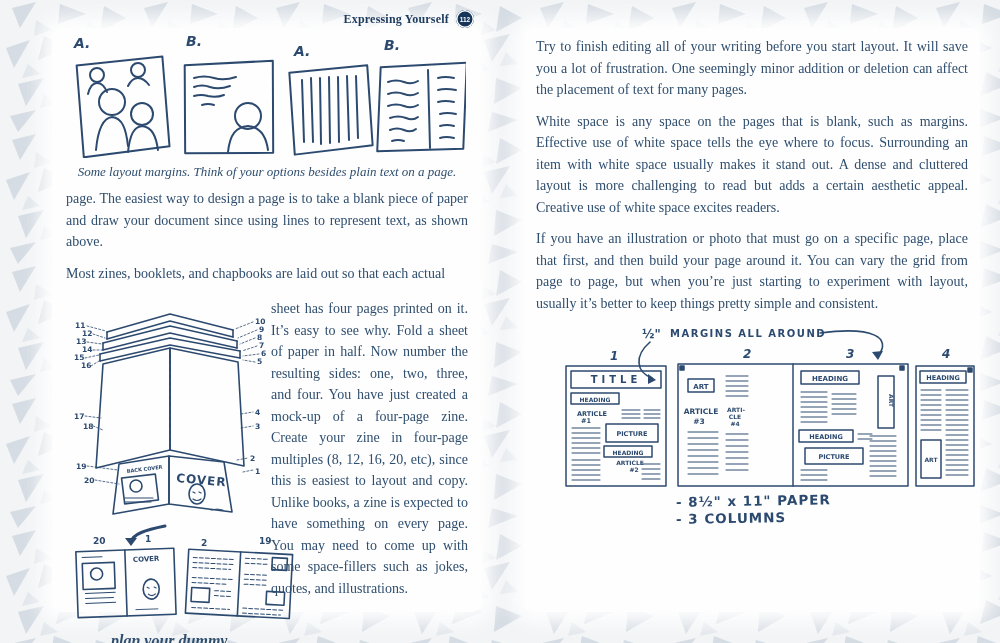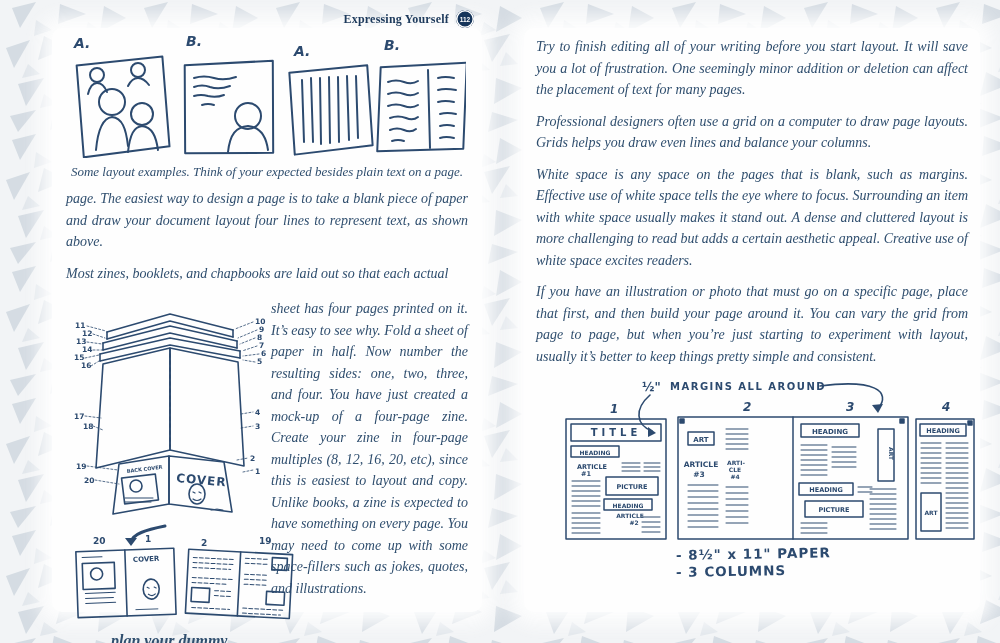--- a/index.html
+++ b/index.html
@@ -11,21 +11,21 @@
   .page-left{left:52px;top:28px;width:430px;height:584px;padding:6px 14px;box-sizing:border-box;}
   .page-right{left:524px;top:28px;width:456px;height:584px;padding:8px 12px;box-sizing:border-box;}
   .header{position:absolute;top:9px;z-index:2;display:flex;align-items:center;gap:7px;height:20px;}
   .header-left{left:300px;width:174px;justify-content:flex-end;}
   .header-right{left:520px;}
   .running-head{font-size:12px;font-weight:bold;color:#1d3a5c;letter-spacing:.2px;}
   .running-head.italic{font-style:italic;font-weight:bold;font-size:11px;}
   .badge{width:18px;height:18px;border-radius:50%;background:#16355a;color:#fff;flex:0 0 auto;
          display:flex;align-items:center;justify-content:center;font-family:"Liberation Sans",sans-serif;
          font-size:6.5px;font-weight:bold;box-shadow:inset 0 0 0 1.5px #fff,inset 0 0 0 3px #16355a;}
-  .body-text{font-size:14px;line-height:21.5px;text-align:justify;margin:0 0 10px 0;color:#2f4e6e;font-style:italic;}
+  .body-text{font-size:14px;line-height:21.5px;text-align:justify;margin:0 0 10px 0;color:#2f4e6e;}
   .caption{font-style:italic;font-size:13px;text-align:center;margin:2px 0 8px 0;color:#2f4e6e;}
   .first-line{margin-bottom:14px;text-align:left;}
   .wrap-row{display:flex;gap:6px;}
   .diagram-col{width:192px;flex:0 0 auto;position:relative;margin-left:7px;}
   .narrow{flex:1;}
   .dummy-caption{font-style:italic;font-weight:bold;font-size:16px;margin:2px 0 0 38px;}
   .ink{stroke:#2c4a6f;fill:none;stroke-linecap:round;stroke-linejoin:round;}
   .ink-t{fill:#2c4a6f;stroke:none;}
   .grid-svg{display:block;margin:2px 0 0 22px;}
 </style>
@@ -117,23 +117,23 @@
           <path d="M374,104 q6,-2 14,0"></path>
       </g>
       <g class="ink-t" font-family="DejaVu Sans" font-style="italic" font-size="14" font-weight="bold">
         <text x="8" y="14">A.</text>
         <text x="120" y="12">B.</text>
         <text x="228" y="22">A.</text>
         <text x="318" y="16">B.</text>
       </g>
     </svg>
 
-    <div class="caption">Some layout examples. Think of your expected besides plain text on a page.</div>
-
-    <p class="body-text">page. The easiest way to design a page is to take a blank piece of paper and draw your document layout four lines to represent text, as shown above.</p>
+    <div class="caption">Some layout margins. Think of your options besides plain text on a page.</div>
+
+    <p class="body-text">page. The easiest way to design a page is to take a blank piece of paper and draw your document since using lines to represent text, as shown above.</p>
     <p class="body-text first-line">Most zines, booklets, and chapbooks are laid out so that each actual</p>
 
     <div class="wrap-row">
       <div class="diagram-col">
 
         
         <svg width="195" height="222" viewBox="0 0 195 222">
           <g class="ink" stroke-width="1.6">
             <path d="M34,34 L97,16 L160,32"></path>
               <path d="M34,41 L97,23 L160,39"></path>
@@ -247,21 +247,20 @@
 
         <div class="dummy-caption">plan your dummy</div>
       </div>
 
       <p class="body-text narrow">sheet has four pages printed on it. It’s easy to see why. Fold a sheet of paper in half. Now number the resulting sides: one, two, three, and four. You have just created a mock-up of a four-page zine. Create your zine in four-page multiples (8, 12, 16, 20, etc), since this is easiest to layout and copy. Unlike books, a zine is expected to have something on every page. You may need to come up with some space-fillers such as jokes, quotes, and illustrations.</p>
     </div>
   </div>
 
   <div class="page page-right">
     <p class="body-text">Try to finish editing all of your writing before you start layout. It will save you a lot of frustration. One seemingly minor addition or deletion can affect the placement of text for many pages.</p>
-    <p class="body-text">Professional designers often use a grid on a computer to draw page layouts. Grids helps you draw even lines and balance your columns.</p>
     <p class="body-text">White space is any space on the pages that is blank, such as margins. Effective use of white space tells the eye where to focus. Surrounding an item with white space usually makes it stand out. A dense and cluttered layout is more challenging to read but adds a certain aesthetic appeal. Creative use of white space excites readers.</p>
     <p class="body-text">If you have an illustration or photo that must go on a specific page, place that first, and then build your page around it. You can vary the grid from page to page, but when you’re just starting to experiment with layout, usually it’s better to keep things pretty simple and consistent.</p>
 
     <svg class="grid-svg" width="420" height="202" viewBox="0 0 420 202">
       <g class="ink" stroke-width="1.5">
         <rect x="8" y="42" width="100" height="120"></rect>
         <rect x="13" y="47" width="90" height="17"></rect>
         <rect x="13" y="69" width="48" height="11"></rect>
         <path d="M64,86 h18 M86,86 h16 M64,90 h18 M86,90 h16 M64,94 h18 M86,94 h16" stroke-width="1"></path>
         <rect x="48" y="100" width="52" height="18"></rect>

